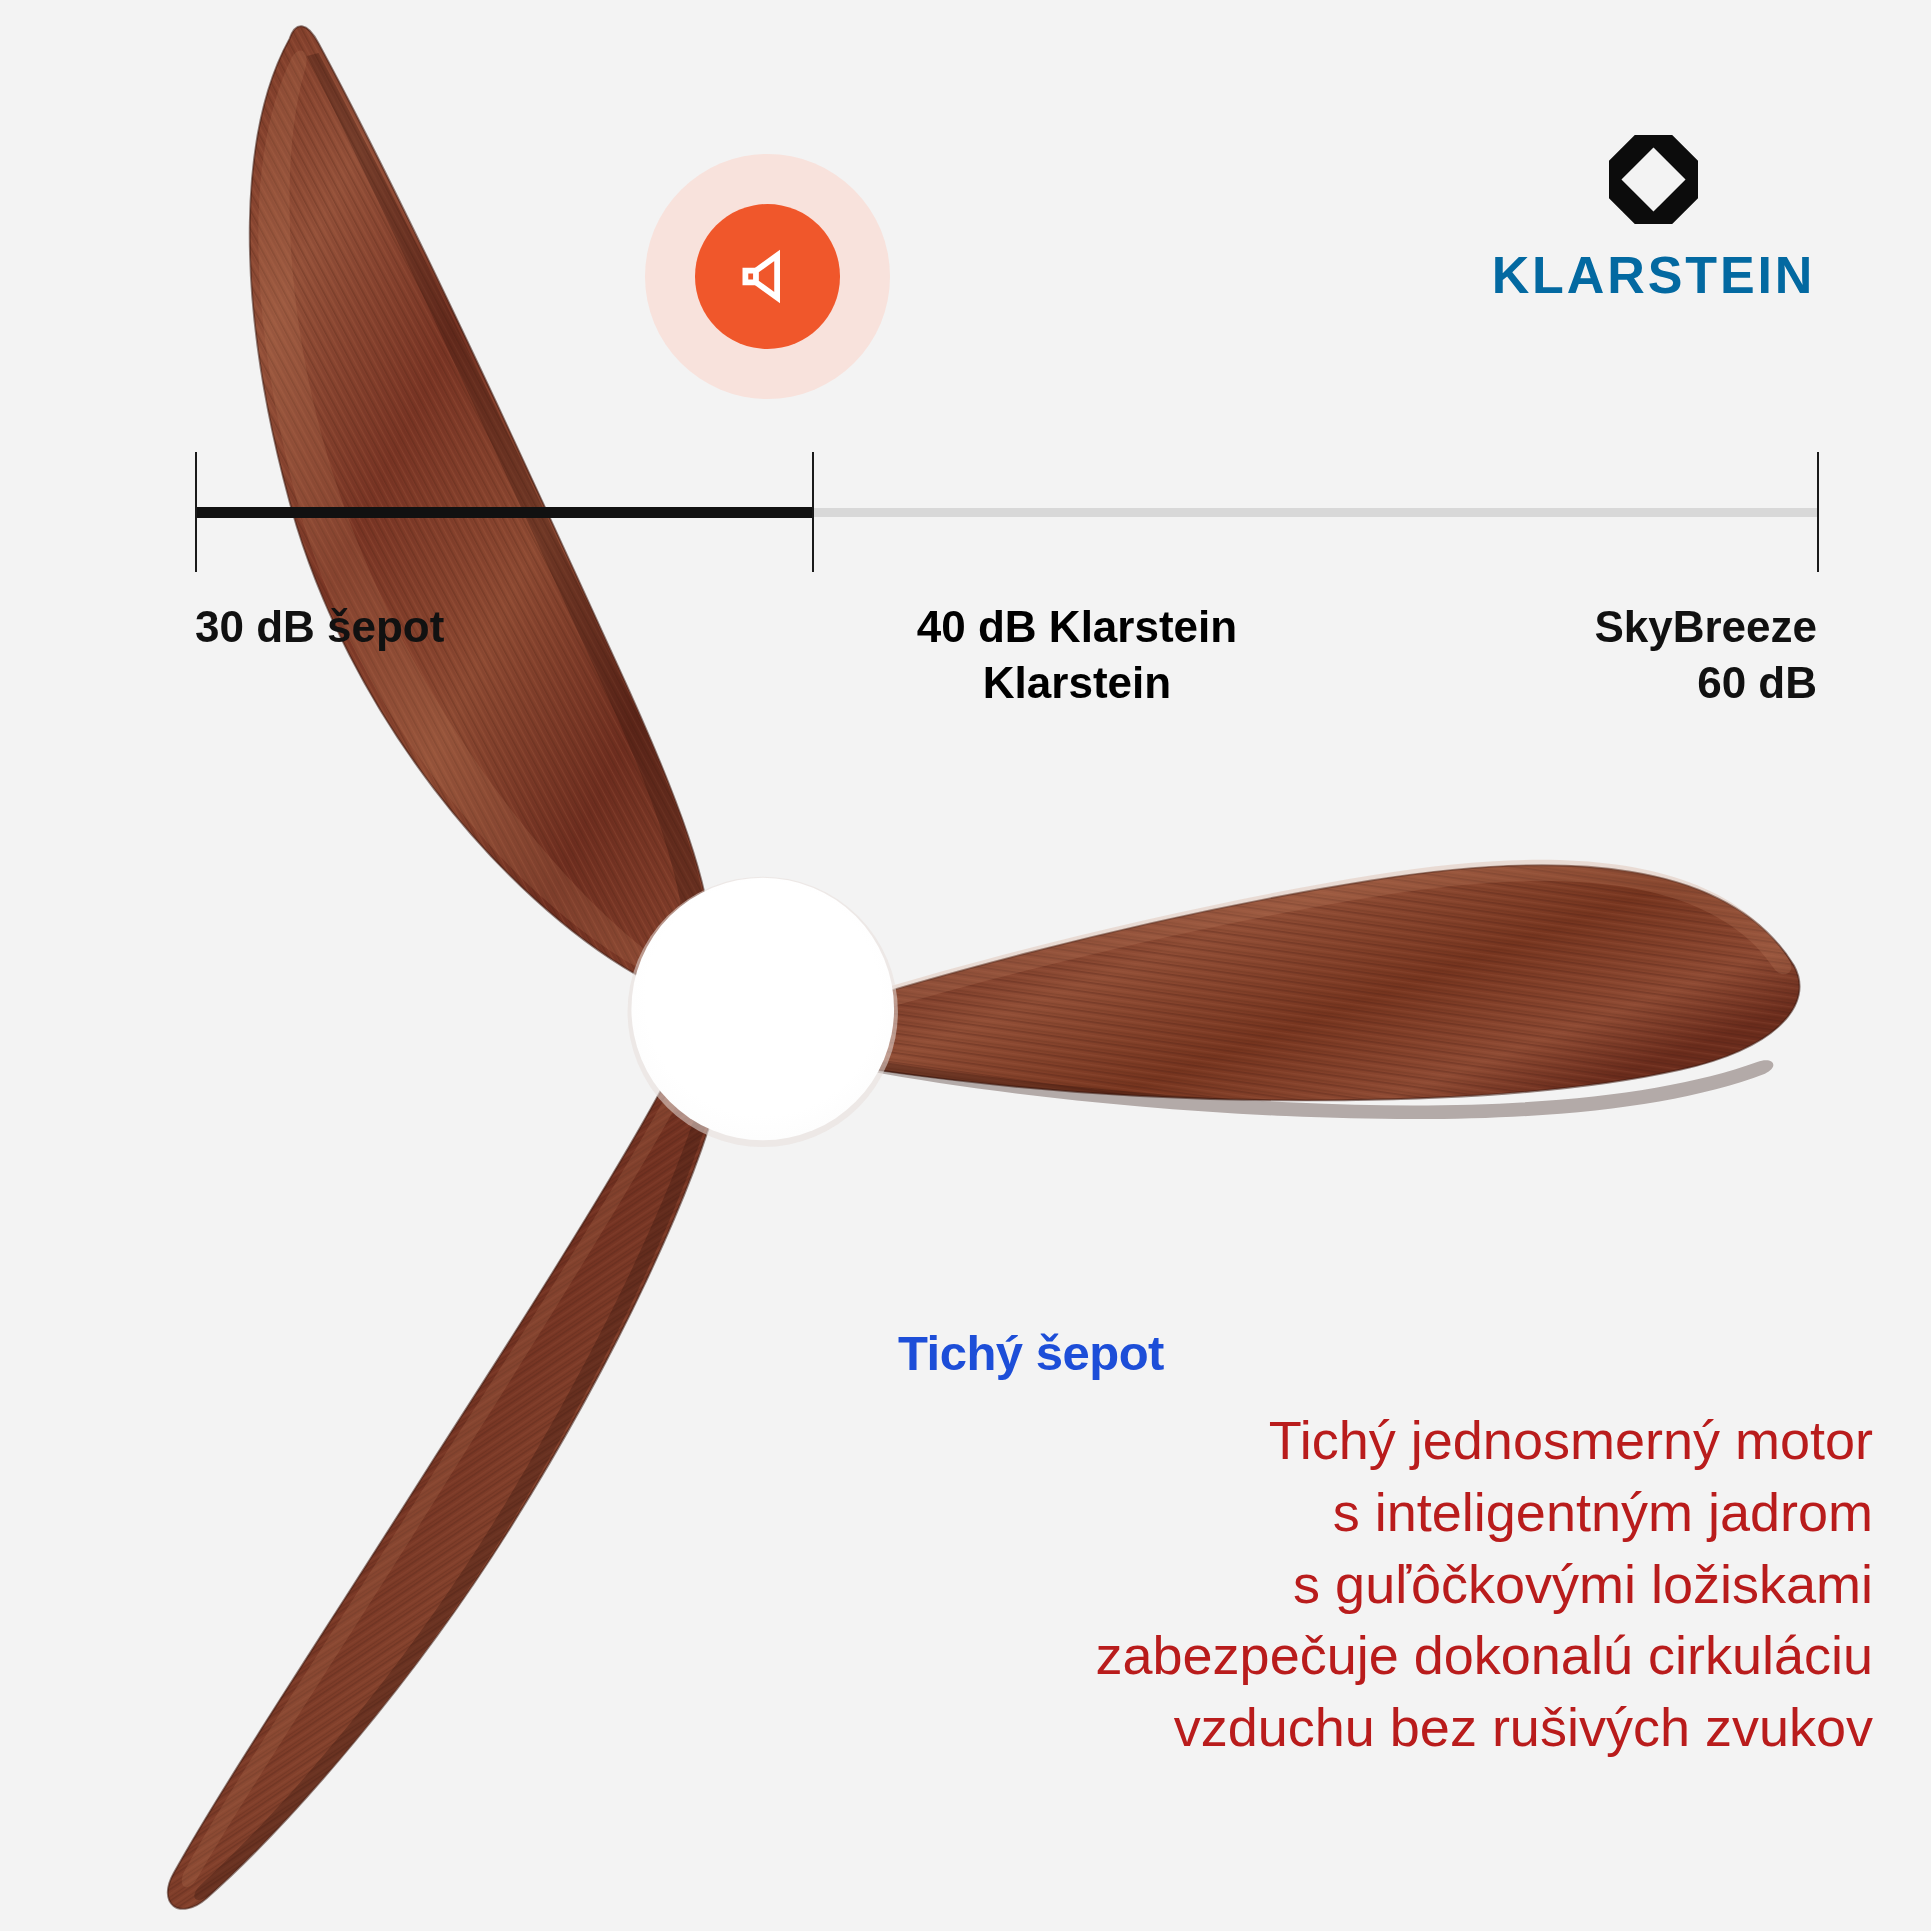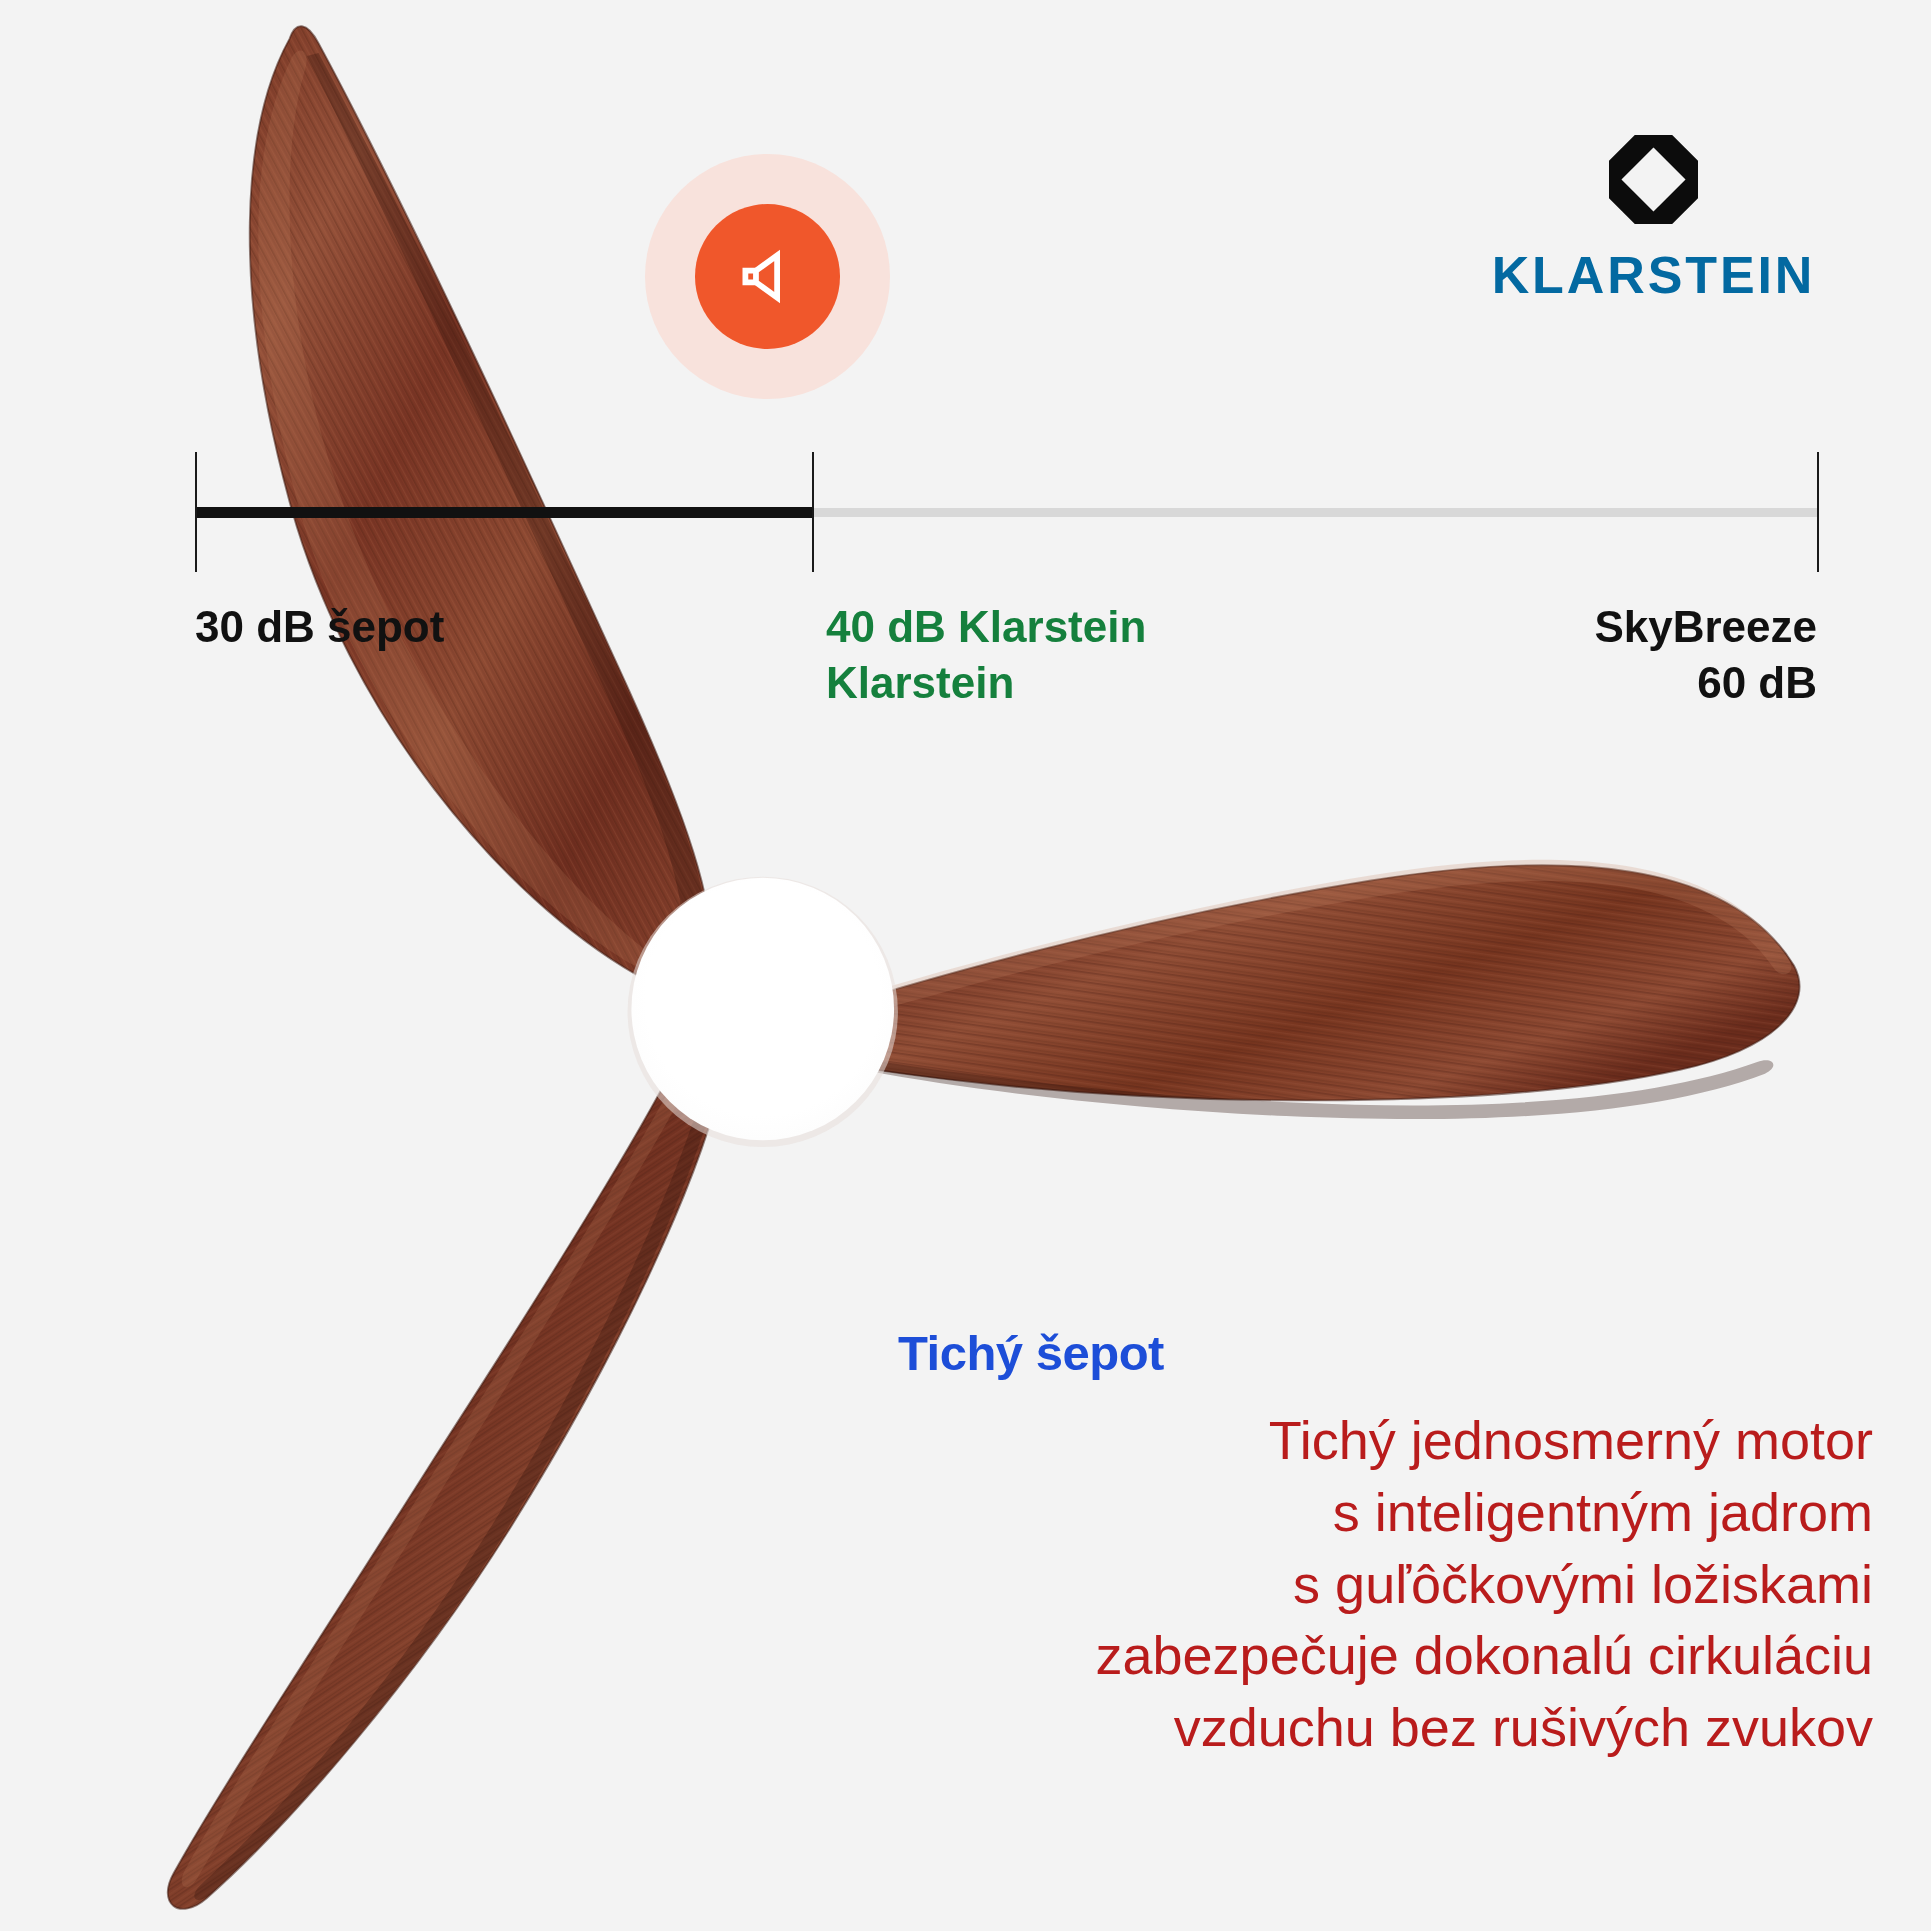--- a/index.html
+++ b/index.html
@@ -31,21 +31,21 @@
   }
   .badge-core svg{display:block;}
 
   
   .scale{position:absolute;left:0;top:0;width:1931px;height:772px;margin-left:42px;}
   .tick{position:absolute;width:1.9px;background:#1a1a1a;}
   .bar-dark{position:absolute;height:10.6px;background:#111111;}
   .bar-light{position:absolute;height:8.7px;background:#D8D8D8;}
 
   .lbl{position:absolute;font-size:44px;font-weight:700;line-height:1.28;color:#111111;}
-  .lbl.orange{color:#15803d;}
+  .lbl.orange{color:#000000;text-align:center;}
   .lbl.right{text-align:right;}
 
   
   .fan{position:absolute;left:0;top:0;width:1931px;height:1931px;}
 
   
   .headline{
     position:absolute;left:898px;top:1328px;
     font-size:49px;font-weight:700;color:#1d4ed8;letter-spacing:-0.5px;
     line-height:1.05;white-space:nowrap;

